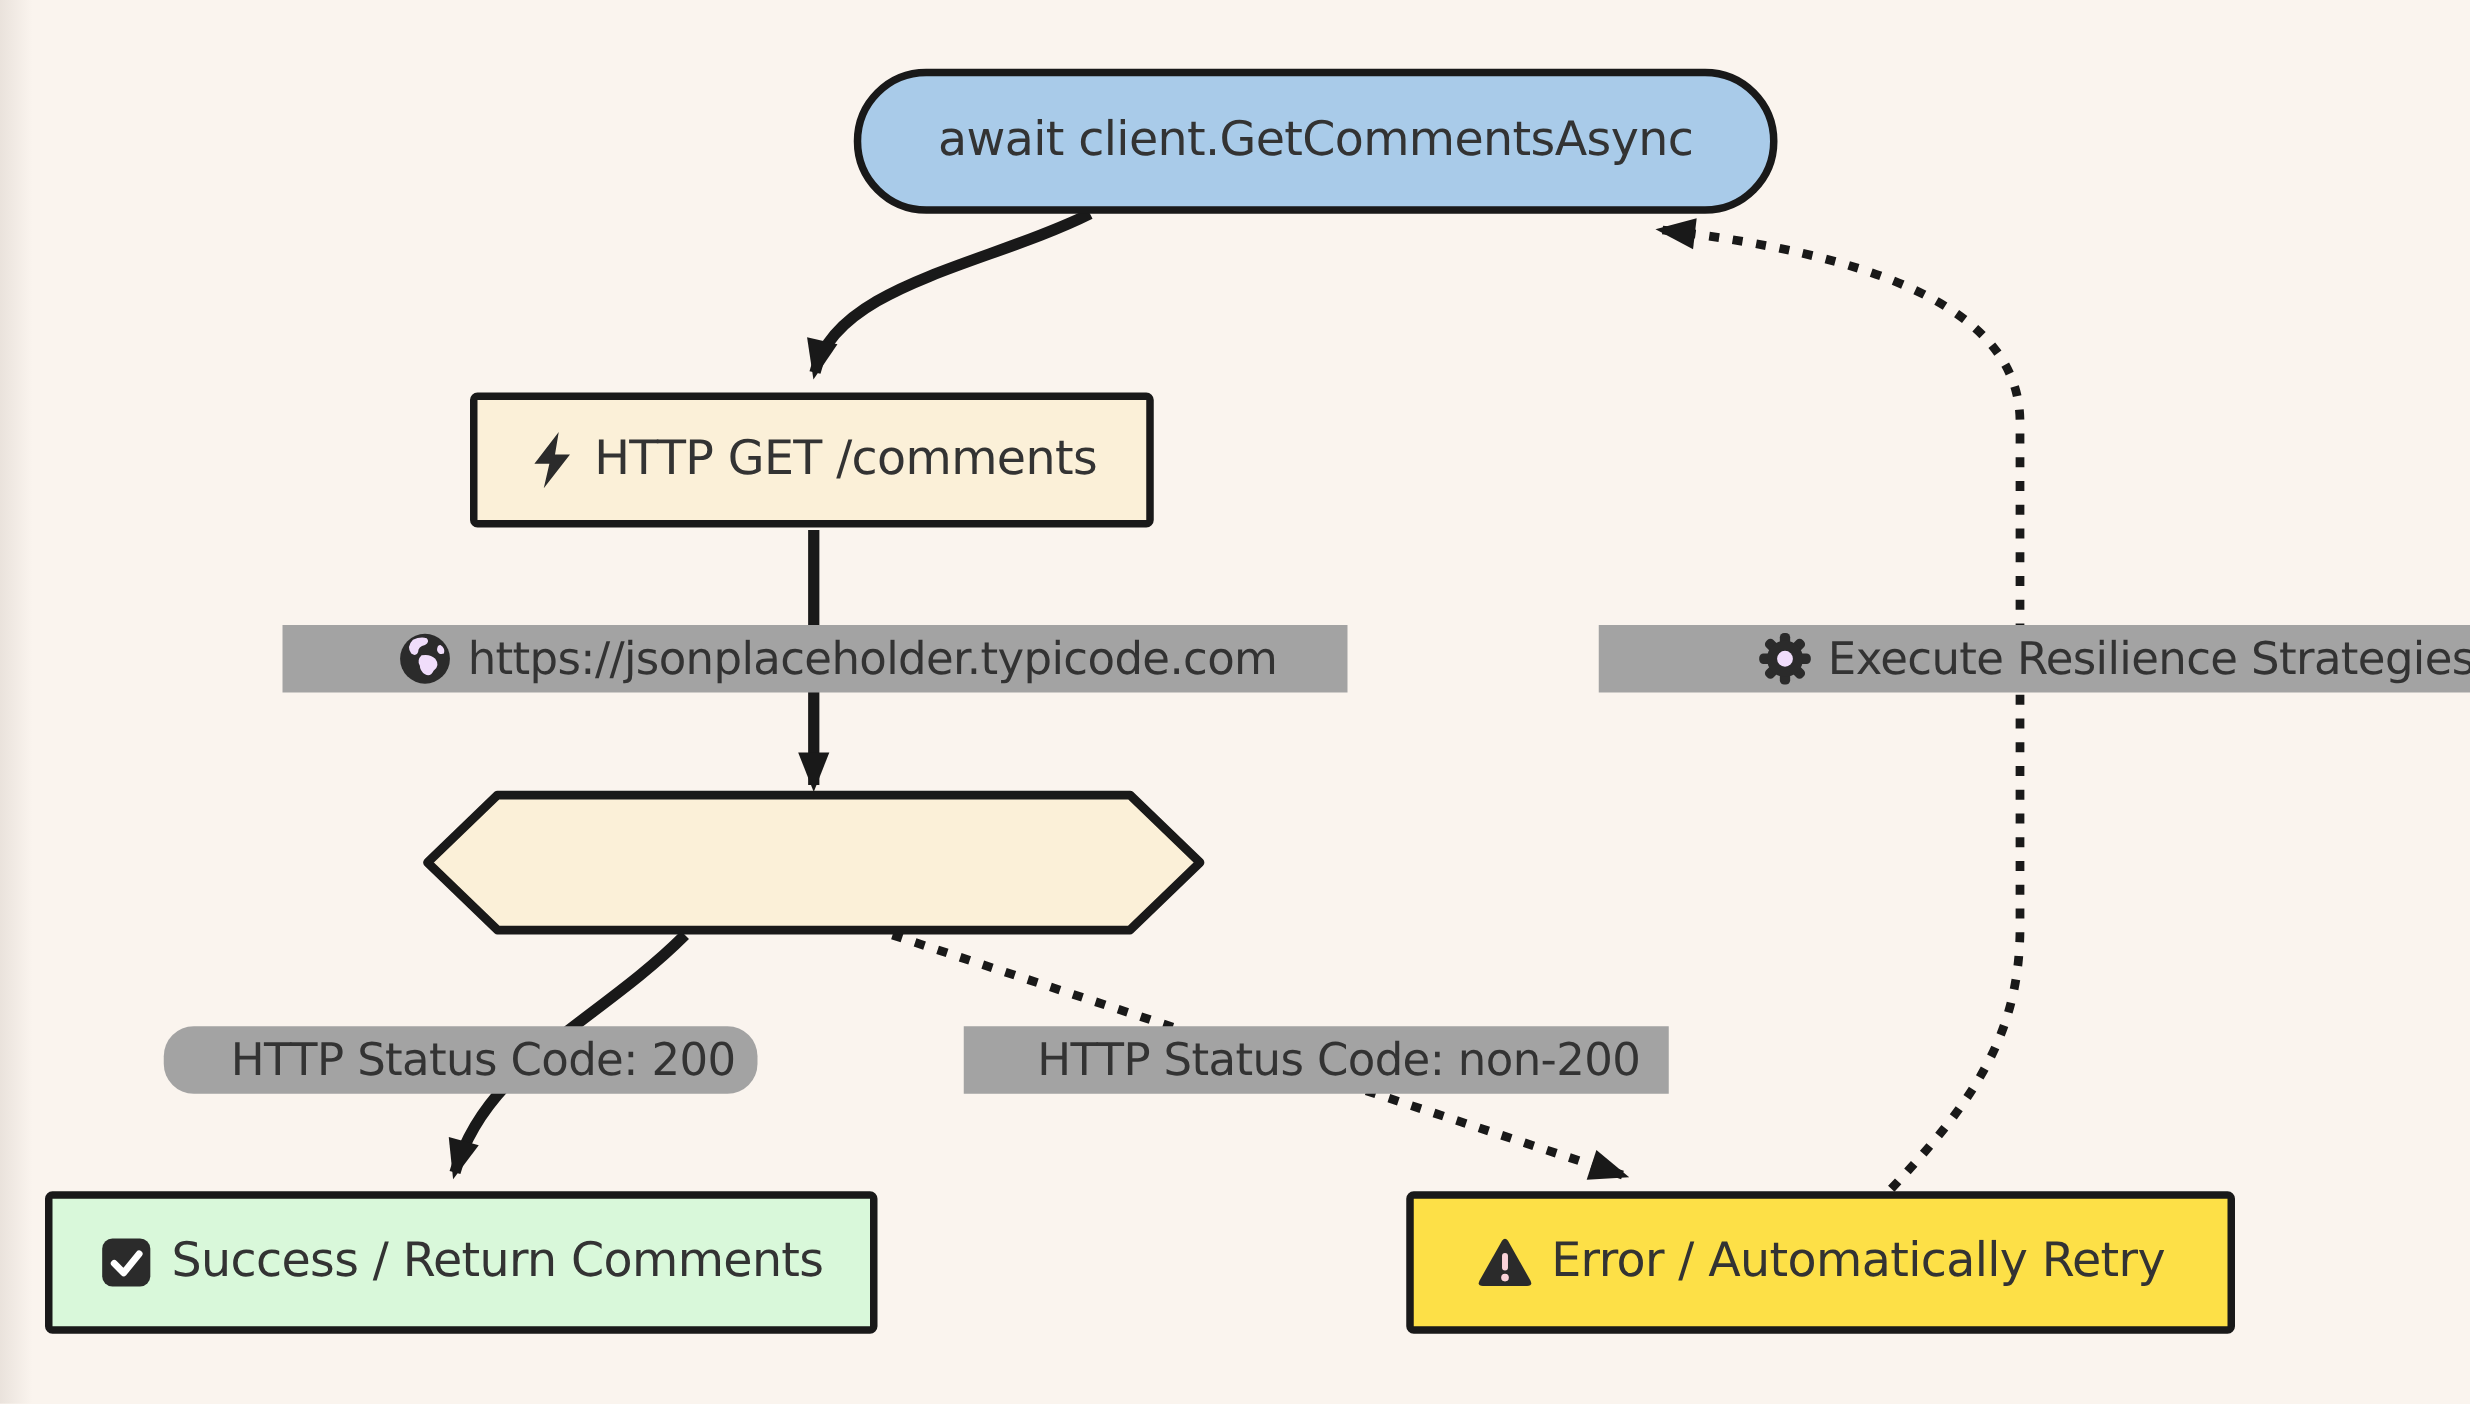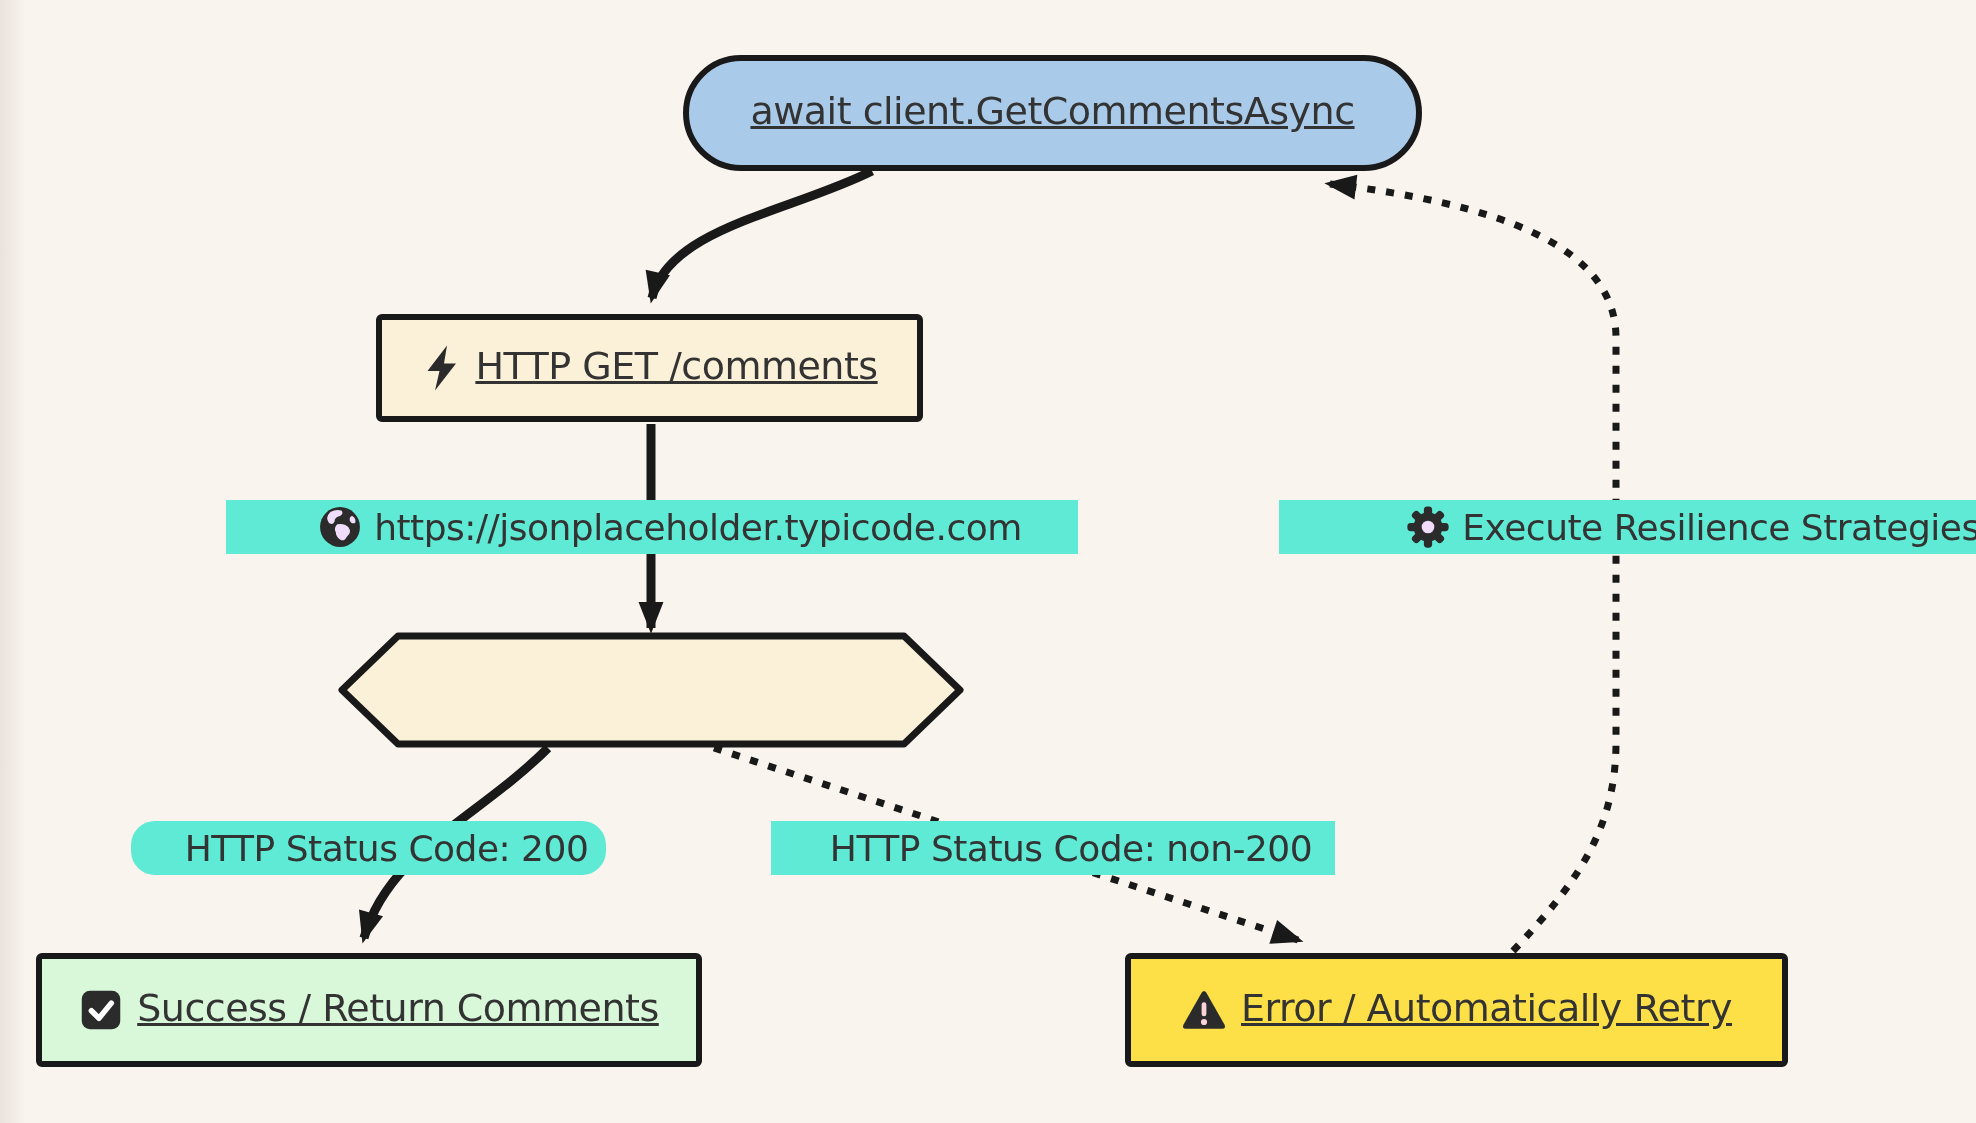--- a/index.html
+++ b/index.html
@@ -12,35 +12,35 @@
   #canvas{position:relative;width:1976px;height:1123px;background:#faf4ee;}
   #edge-shade{position:absolute;left:0;top:0;width:26px;height:1123px;
     background:linear-gradient(90deg,rgba(90,70,60,0.10),rgba(90,70,60,0));pointer-events:none;z-index:3;}
   #edges{position:absolute;left:0;top:0;z-index:1;}
   .node{
     position:absolute;z-index:2;
     display:flex;align-items:center;justify-content:center;gap:14px;
     border:6px solid #191919;box-sizing:border-box;
     font-size:38px;letter-spacing:-0.5px;white-space:nowrap;color:#333333;
   }
-  .node .txt{position:relative;top:-2px;text-decoration:underline;}
+  .node .txt{position:relative;top:-2px;}
   .stadium{border-radius:58px;background:#a9cbe9;}
   .rounded{border-radius:6px;}
   .fill-process{background:#fbf0d8;}
   .fill-success{background:#d9f8da;}
   .fill-error{background:#fde047;}
   .hex-wrap{position:absolute;z-index:2;}
   .hex-label{
     position:absolute;z-index:2;display:flex;align-items:center;justify-content:center;gap:14px;
     font-size:38px;letter-spacing:-0.5px;white-space:nowrap;color:#333333;
   }
   .edge-label{
     position:absolute;z-index:2;
     display:flex;align-items:center;justify-content:center;gap:12px;
-    background:#5eead4;color:#333333;
+    background:#a3a3a3;color:#333333;
     font-size:36px;letter-spacing:-0.5px;white-space:nowrap;box-sizing:border-box;padding-left:36px;
   }
   .icon{display:inline-flex;flex:0 0 auto;}
 </style>
 </head>
 <body>
 
 <div id="canvas">
 
   <svg id="edges" width="1976" height="1123" viewBox="0 0 1976 1123" aria-hidden="true">

